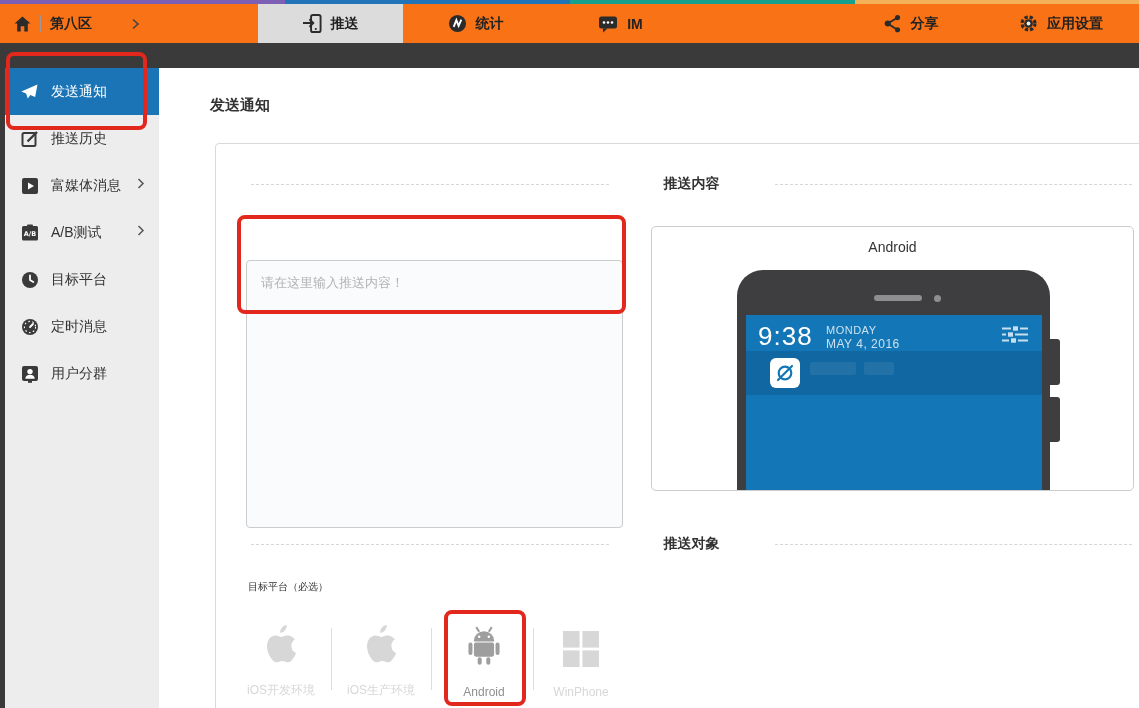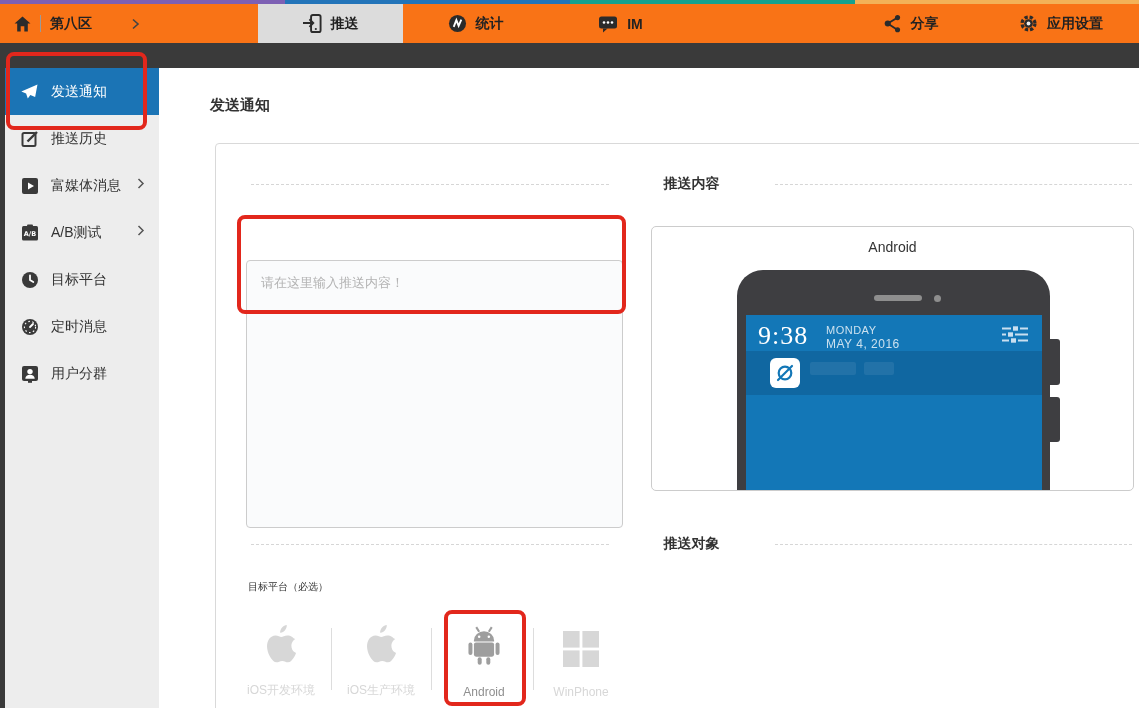--- a/index.html
+++ b/index.html
@@ -72,21 +72,21 @@
     border:1px solid #cccccc; border-radius:5px; background:#fff; overflow:hidden;
   }
   .preview-title { position:absolute; top:12px; left:0; width:100%; text-align:center; font-size:14px; color:#333; }
   .phone {
     position:absolute; left:85px; top:43px; width:313px; height:400px;
     background:#3e3e41; border-radius:26px 26px 0 0;
   }
   .speaker { position:absolute; left:137px; top:25px; width:48px; height:6px; border-radius:3px; background:#8e8e8e; }
   .camera  { position:absolute; left:197px; top:25px; width:7px; height:7px; border-radius:50%; background:#8e8e8e; }
   .screen  { position:absolute; left:9px; top:45px; width:296px; height:355px; background:#1377b7; }
-  .ph-time { position:absolute; left:12px; top:6px; font-size:26px; font-weight:300; color:#fff; letter-spacing:1px;font-family:Liberation Serif, serif; }
+  .ph-time { position:absolute; left:12px; top:6px; font-size:26px; font-weight:300; color:#fff; letter-spacing:1px; }
   .ph-day  { position:absolute; left:80px; top:9px;  font-size:11px; color:rgba(255,255,255,.78); letter-spacing:.5px; }
   .ph-date { position:absolute; left:80px; top:22px; font-size:12px; color:rgba(255,255,255,.78); letter-spacing:.5px; }
   .mixer   { position:absolute; right:14px; top:11px; }
   .notif-band { position:absolute; left:0; top:36px; width:100%; height:44px; background:rgba(6,36,62,.18); }
   .app-tile {
     position:absolute; left:24px; top:7px; width:30px; height:30px;
     background:#fff; border-radius:6px; display:flex; align-items:center; justify-content:center;
   }
   .ghost1 { position:absolute; left:64px;  top:11px; width:46px; height:13px; background:rgba(255,255,255,.08); border-radius:2px; }
   .ghost2 { position:absolute; left:118px; top:11px; width:30px; height:13px; background:rgba(255,255,255,.08); border-radius:2px; }

